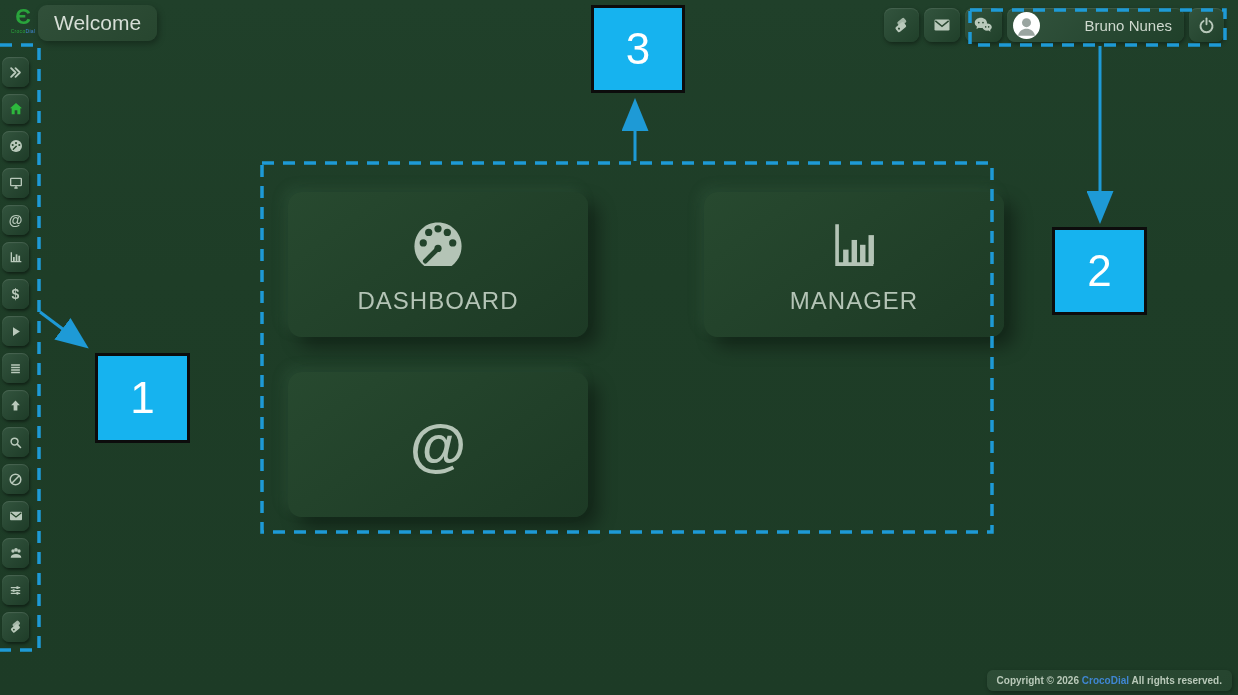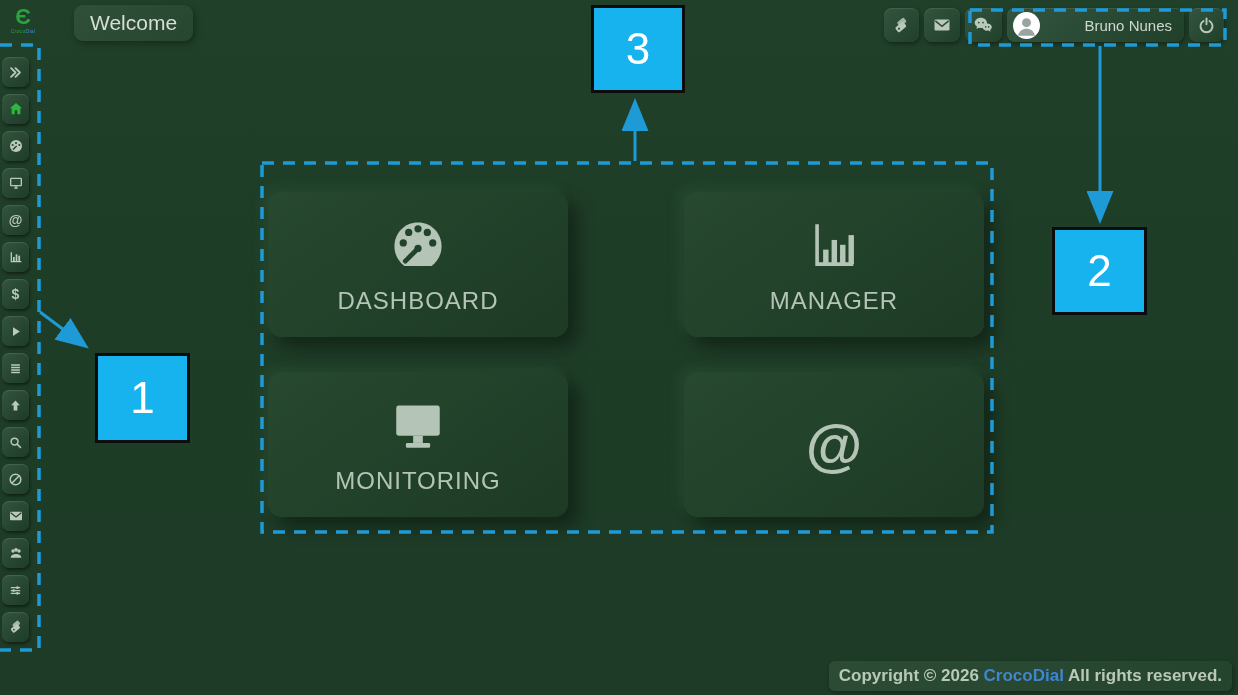--- a/index.html
+++ b/index.html
@@ -15,21 +15,20 @@
   .logo-glyph { display:block; font-size:22px; font-weight:bold; color:#2aa43c; line-height:22px; }
   .logo-sub { display:block; font-size:5px; letter-spacing:.3px; line-height:6px; }
   .logo-sub .g { color:#2aa43c; } .logo-sub .b { color:#3f86d2; }
 
   
   .welcome {
     position:absolute; left:38px; top:5px; height:36px; padding:0 16px;
     background:linear-gradient(145deg,#31503a,#27462f); border-radius:9px;
     display:flex; align-items:center; color:#d6ded6; font-size:21px;
     box-shadow:2px 3px 6px rgba(0,0,0,.3);
-    margin-left:36px;
   }
 
   
   .sidebar { position:absolute; left:2px; top:57px; display:flex; flex-direction:column; gap:7px; }
   .sbtn {
     width:27px; height:30px; border:none; border-radius:7px; cursor:pointer;
     background:linear-gradient(135deg,#33543e,#1e3c28);
     box-shadow:1px 2px 3px rgba(0,0,0,.45), inset 0 1px 1px rgba(255,255,255,.12);
     display:grid; place-items:center; color:#b9c9bb; font-size:14px; font-weight:bold;
     padding:0;
@@ -43,40 +42,40 @@
     background:linear-gradient(135deg,#33543e,#20402a);
     box-shadow:1px 2px 4px rgba(0,0,0,.4), inset 0 1px 1px rgba(255,255,255,.1);
     display:flex; align-items:center; justify-content:center; gap:7px; padding:0 8px;
     color:#cfd9cf;
   }
   .tbtn.user { padding:0 12px 0 6px; font-size:15px;gap:44px; }
   .avatar { width:27px; height:27px; border-radius:50%; background:#fff; display:grid; place-items:center; overflow:hidden; }
 
   
   .cards {
-    position:absolute; left:268px; top:192px;
+    position:absolute; left:288px; top:192px;
     display:grid; grid-template-columns:300px 300px; grid-auto-rows:145px;
     column-gap:116px; row-gap:35px;
   }
   .card {
     border:none; border-radius:14px; cursor:pointer;
     background:linear-gradient(145deg,#27492f,#1d3a25);
     box-shadow:10px 10px 18px rgba(0,0,0,.38), -5px -5px 12px rgba(70,115,80,.22);
     display:flex; flex-direction:column; align-items:center; justify-content:center; gap:10px;
     color:#b4c4b6;
   }
   .card-label { font-size:24px; letter-spacing:1px; color:#b4c4b6; }
   .card-icon { height:62px; display:grid; place-items:center; }
   .card-icon .at-glyph { font-size:58px; line-height:58px; font-weight:bold; color:#b4c4b6; }
 
   
   .footer {
     position:absolute; right:6px; bottom:4px; padding:5px 10px; border-radius:6px;
     background:linear-gradient(145deg,#2d4c36,#25442e);
-    font-size:17px; font-weight:bold; color:#b9c9b9; white-space:nowrap;
+    font-size:10px; font-weight:bold; color:#b9c9b9; white-space:nowrap;
     box-shadow:1px 2px 4px rgba(0,0,0,.3);
     margin-left:10px;
   }
   .footer .brand { color:#3f86d2; }
 
   
   .overlay { position:absolute; left:0; top:0; width:1238px; height:695px; pointer-events:none; z-index:40; }
   .ann-box {
     position:absolute; z-index:41; pointer-events:none;
     background:#16b3ef; border:3px solid #0c0c0c;
@@ -262,30 +261,20 @@
           <rect x="15" y="27" width="4.5" height="12" fill="#b4c4b6"></rect>
           <rect x="22" y="19" width="4.5" height="20" fill="#b4c4b6"></rect>
           <rect x="29" y="23" width="4.5" height="16" fill="#b4c4b6"></rect>
           <rect x="36" y="15" width="4.5" height="24" fill="#b4c4b6"></rect>
         </svg>
     </span>
     <span class="card-label">MANAGER</span>
   </button>
   <button class="card">
     <span class="card-icon">
-      <svg width="60" height="58" viewBox="0 0 48 48">
-          <rect x="6" y="7" width="36" height="25" rx="2" fill="#b4c4b6"></rect>
-          <rect x="20" y="32" width="8" height="6" fill="#b4c4b6"></rect>
-          <rect x="14" y="38" width="20" height="4" rx="1" fill="#b4c4b6"></rect>
-        </svg>
-    </span>
-    <span class="card-label">MONITORING</span>
-  </button>
-  <button class="card">
-    <span class="card-icon">
       <span class="at-glyph">@</span>
     </span>
   </button>
 </main>
 
 <div class="footer"><span>Copyright © 2026 </span><span class="brand">CrocoDial</span><span> All rights reserved.</span></div>
 
 <svg class="overlay" width="1238" height="695" viewBox="0 0 1238 695">
   <defs>
     <marker id="ah" orient="auto" markerWidth="11" markerHeight="9" refX="9" refY="4.5">

